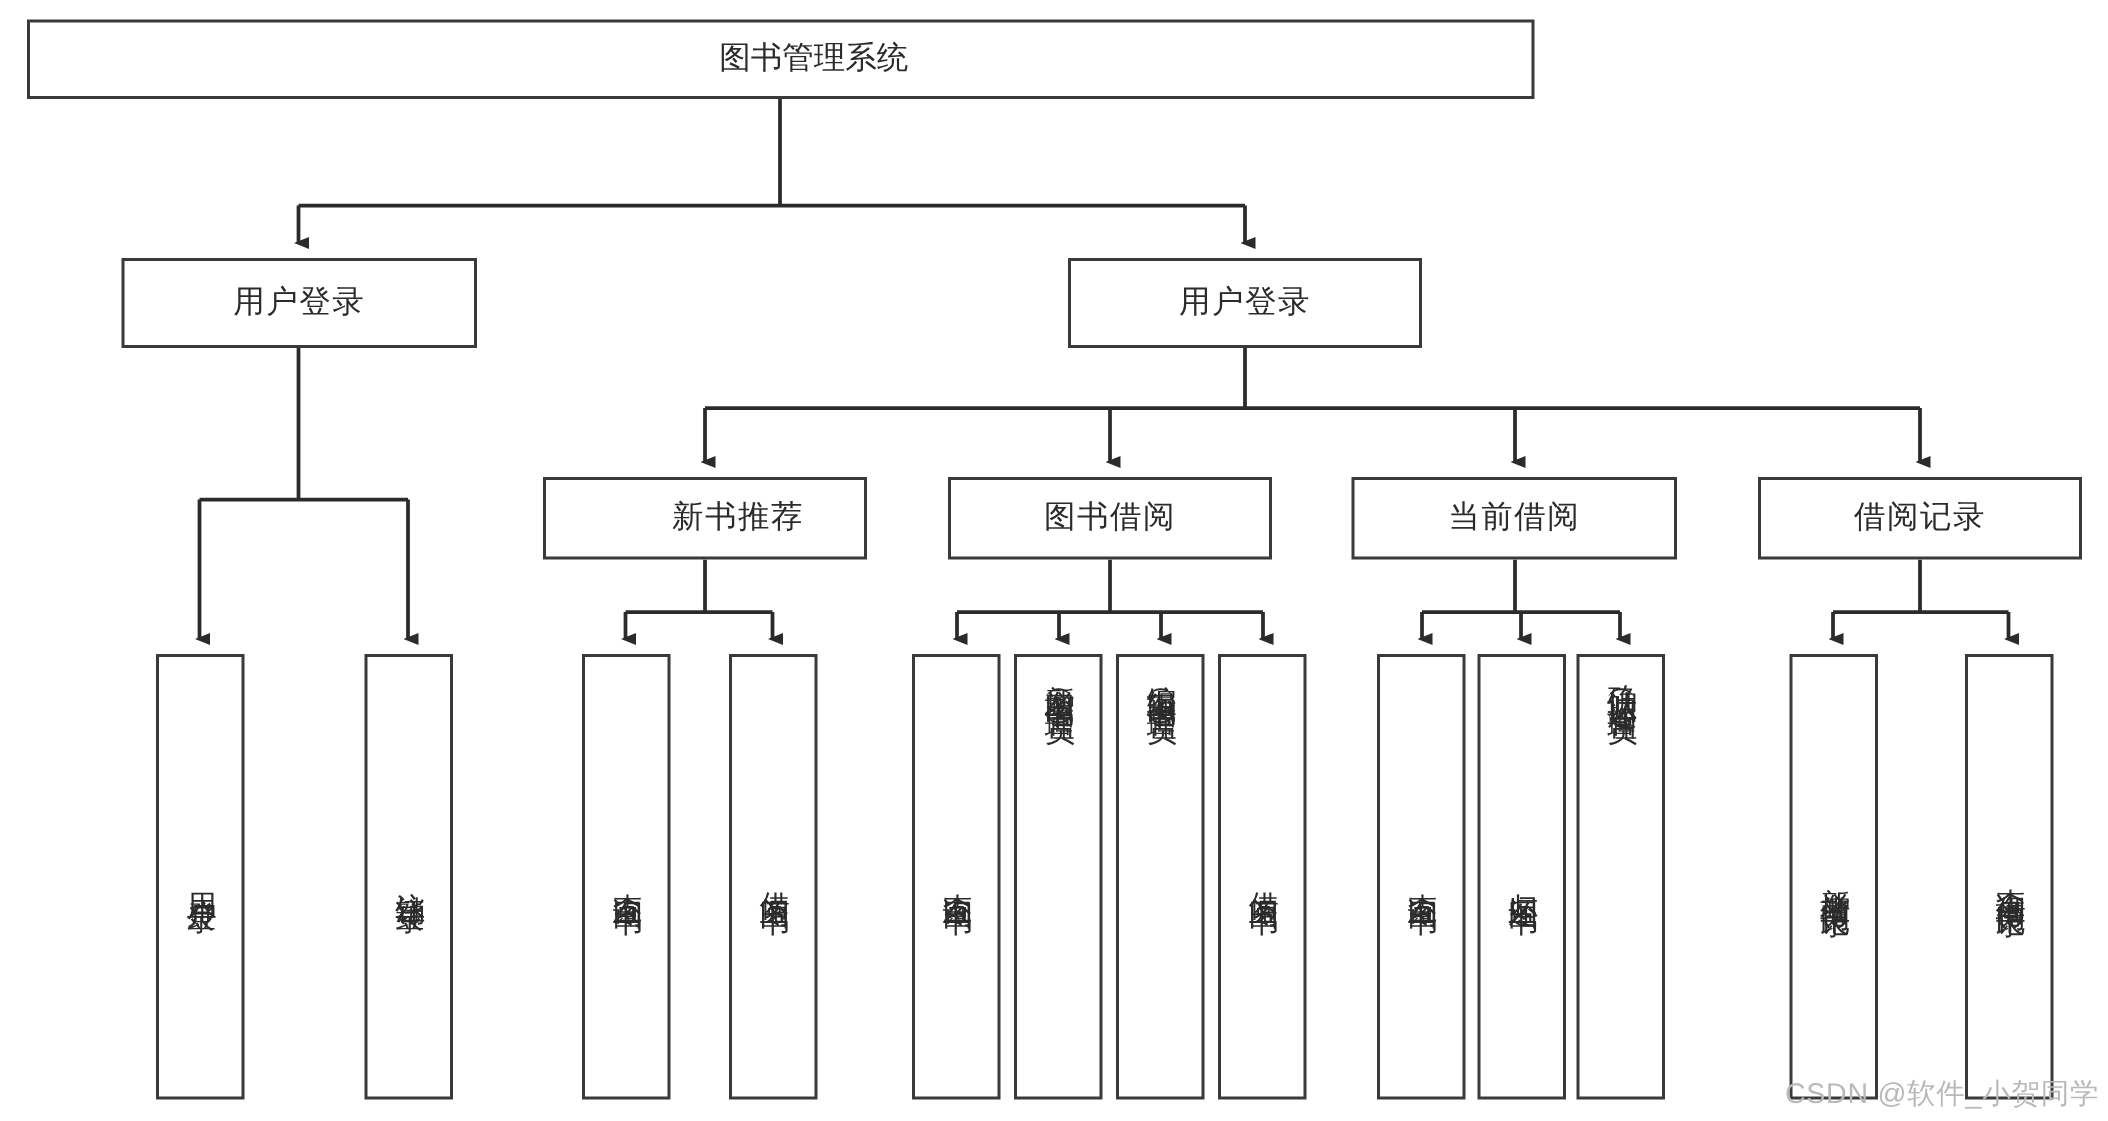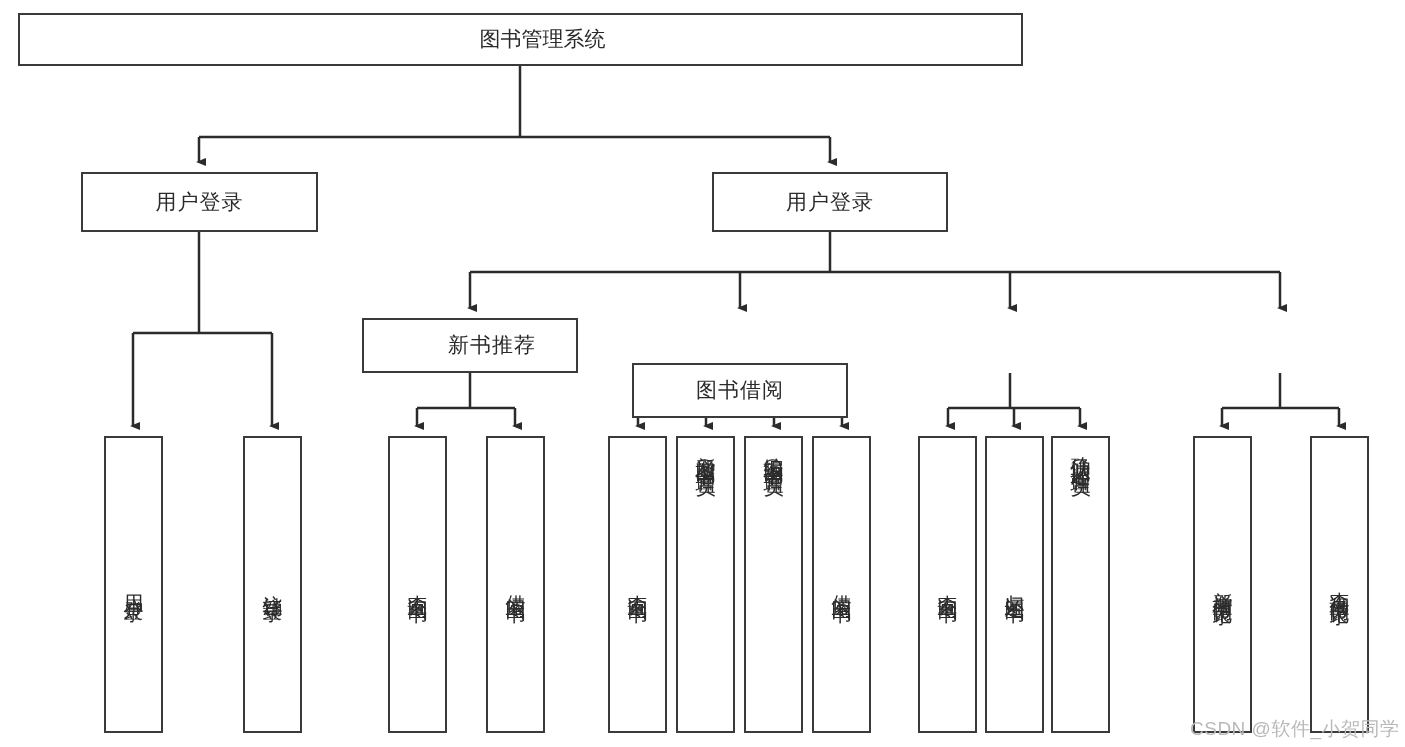--- a/index.html
+++ b/index.html
@@ -139,22 +139,28 @@
   <div class="node node-h" style="left:81px; top:172px; width:237px; height:60px;">
     <span>用户登录</span>
   </div>
   <div class="node node-h" style="left:712px; top:172px; width:236px; height:60px;">
     <span>用户登录</span>
   </div>
 
   <div class="node node-h" style="left:362px; top:318px; width:216px; height:55px;padding-left:44px;">
     <span>新书推荐</span>
   </div>
-  <div class="node node-h" style="left:632px; top:318px; width:216px; height:55px;margin-top:45px;">
+  <div class="node node-h" style="left:632px; top:318px; width:216px; height:55px;">
     <span>图书借阅</span>
+  </div>
+  <div class="node node-h" style="left:901px; top:318px; width:217px; height:55px;">
+    <span>当前借阅</span>
+  </div>
+  <div class="node node-h" style="left:1172px; top:318px; width:216px; height:55px;">
+    <span>借阅记录</span>
   </div>
 
   <div class="leaf" style="left:104px; top:436px; width:59px; height:297px;">
     <span class="vtext">用户登录</span>
   </div>
   <div class="leaf" style="left:243px; top:436px; width:59px; height:297px;">
     <span class="vtext">注销登录</span>
   </div>
 
   <div class="leaf" style="left:388px; top:436px; width:59px; height:297px;">

